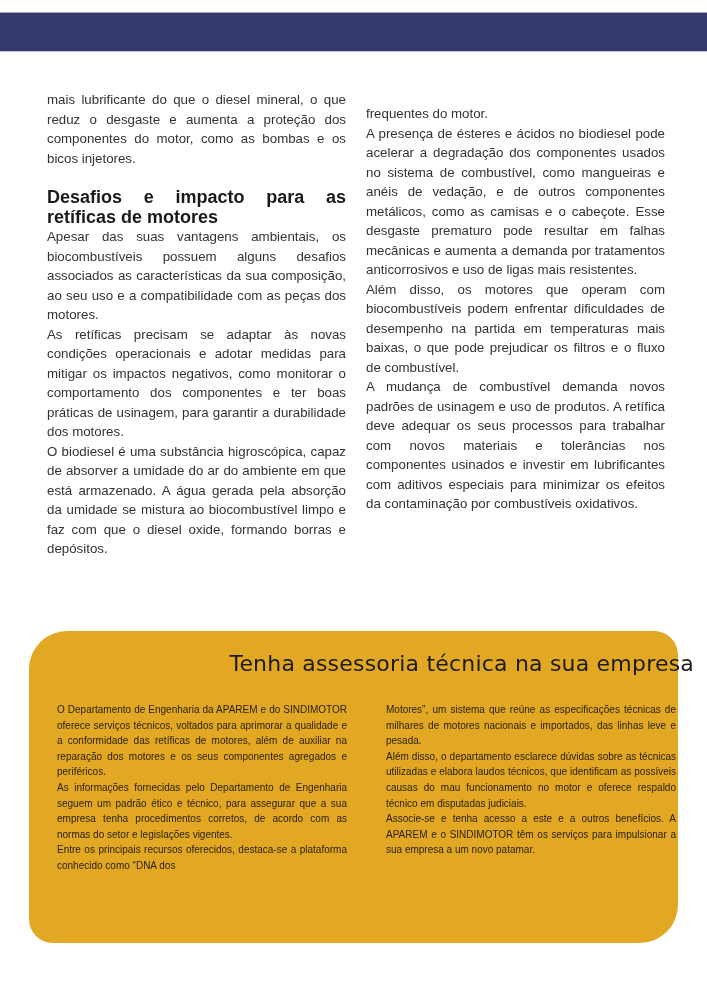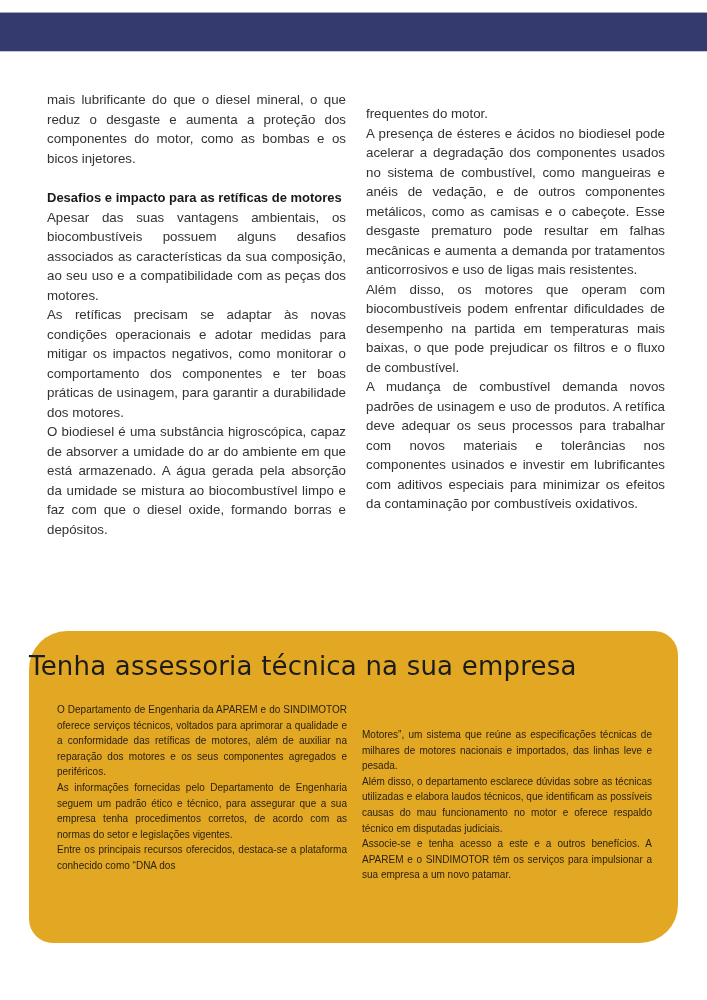--- a/index.html
+++ b/index.html
@@ -5,31 +5,31 @@
     html, body { margin: 0; padding: 0; background: #ffffff; }
     body { width: 707px; height: 1000px; position: relative; overflow: hidden;
            font-family: "Liberation Sans", sans-serif; color: #2a2a2a; }
     .header-band { position: absolute; left: 0; top: 12px; width: 707px; height: 40px;
                    background: #343a6e; border-top: 1px solid #a6a9c6; border-bottom: 1px solid #c4c6da; box-sizing: border-box; }
     .col { position: absolute; top: 90px; width: 299px; font-size: 13.3px; line-height: 19.5px;
            text-align: justify; color: #333; }
     .col p { margin: 0; }
     .col-left { left: 47px; }
     .col-right { left: 366px; top: 104px; }
-    .col h3 { margin: 20px 0 0 0; font-size: 13px; line-height: 19.5px; font-weight: bold; color: #1a1a1a; }
+    .col h3 { margin: 20px 0 0 0; font-size: 18px; line-height: 19.5px; font-weight: bold; color: #1a1a1a; }
     .promo-box { position: absolute; left: 29px; top: 631px; width: 649px; height: 312px;
                  background: #e3a823; border-radius: 38px 38px 38px 38px;
                  border-top-right-radius: 24px; border-bottom-left-radius: 24px; }
-    .promo-title { position: absolute; left: 0; width: 649px; top: 20px; text-align: left;
-                   font-family: "DejaVu Sans", sans-serif; font-size: 26px; font-weight: 500; color: #1c1c1c; letter-spacing: 0.2px; }
+    .promo-title { position: absolute; left: 16px; width: 649px; top: 20px; text-align: right;
+                   font-family: "DejaVu Sans", sans-serif; font-size: 22px; font-weight: 500; color: #1c1c1c; letter-spacing: 0.2px; }
     .promo-col { position: absolute; top: 71px; width: 290px; font-size: 10px; line-height: 15.6px;
                  text-align: justify; color: #2b2210; }
     .promo-col p { margin: 0; }
     .promo-left { left: 28px; }
-    .promo-right { left: 333px; margin-top: 25px; }
+    .promo-right { left: 357px; }
   </style>
 </head>
 <body>
 
 <div class="header-band"></div>
 
 <div class="col col-left">
   <p>mais lubrificante do que o diesel mineral, o que reduz o desgaste e aumenta a proteção dos componentes do motor, como as bombas e os bicos injetores.</p>
   <h3>Desafios e impacto para as retíficas de motores</h3>
   <p>Apesar das suas vantagens ambientais, os biocombustíveis possuem alguns desafios associados as características da sua composição, ao seu uso e a compatibilidade com as peças dos motores.</p>

